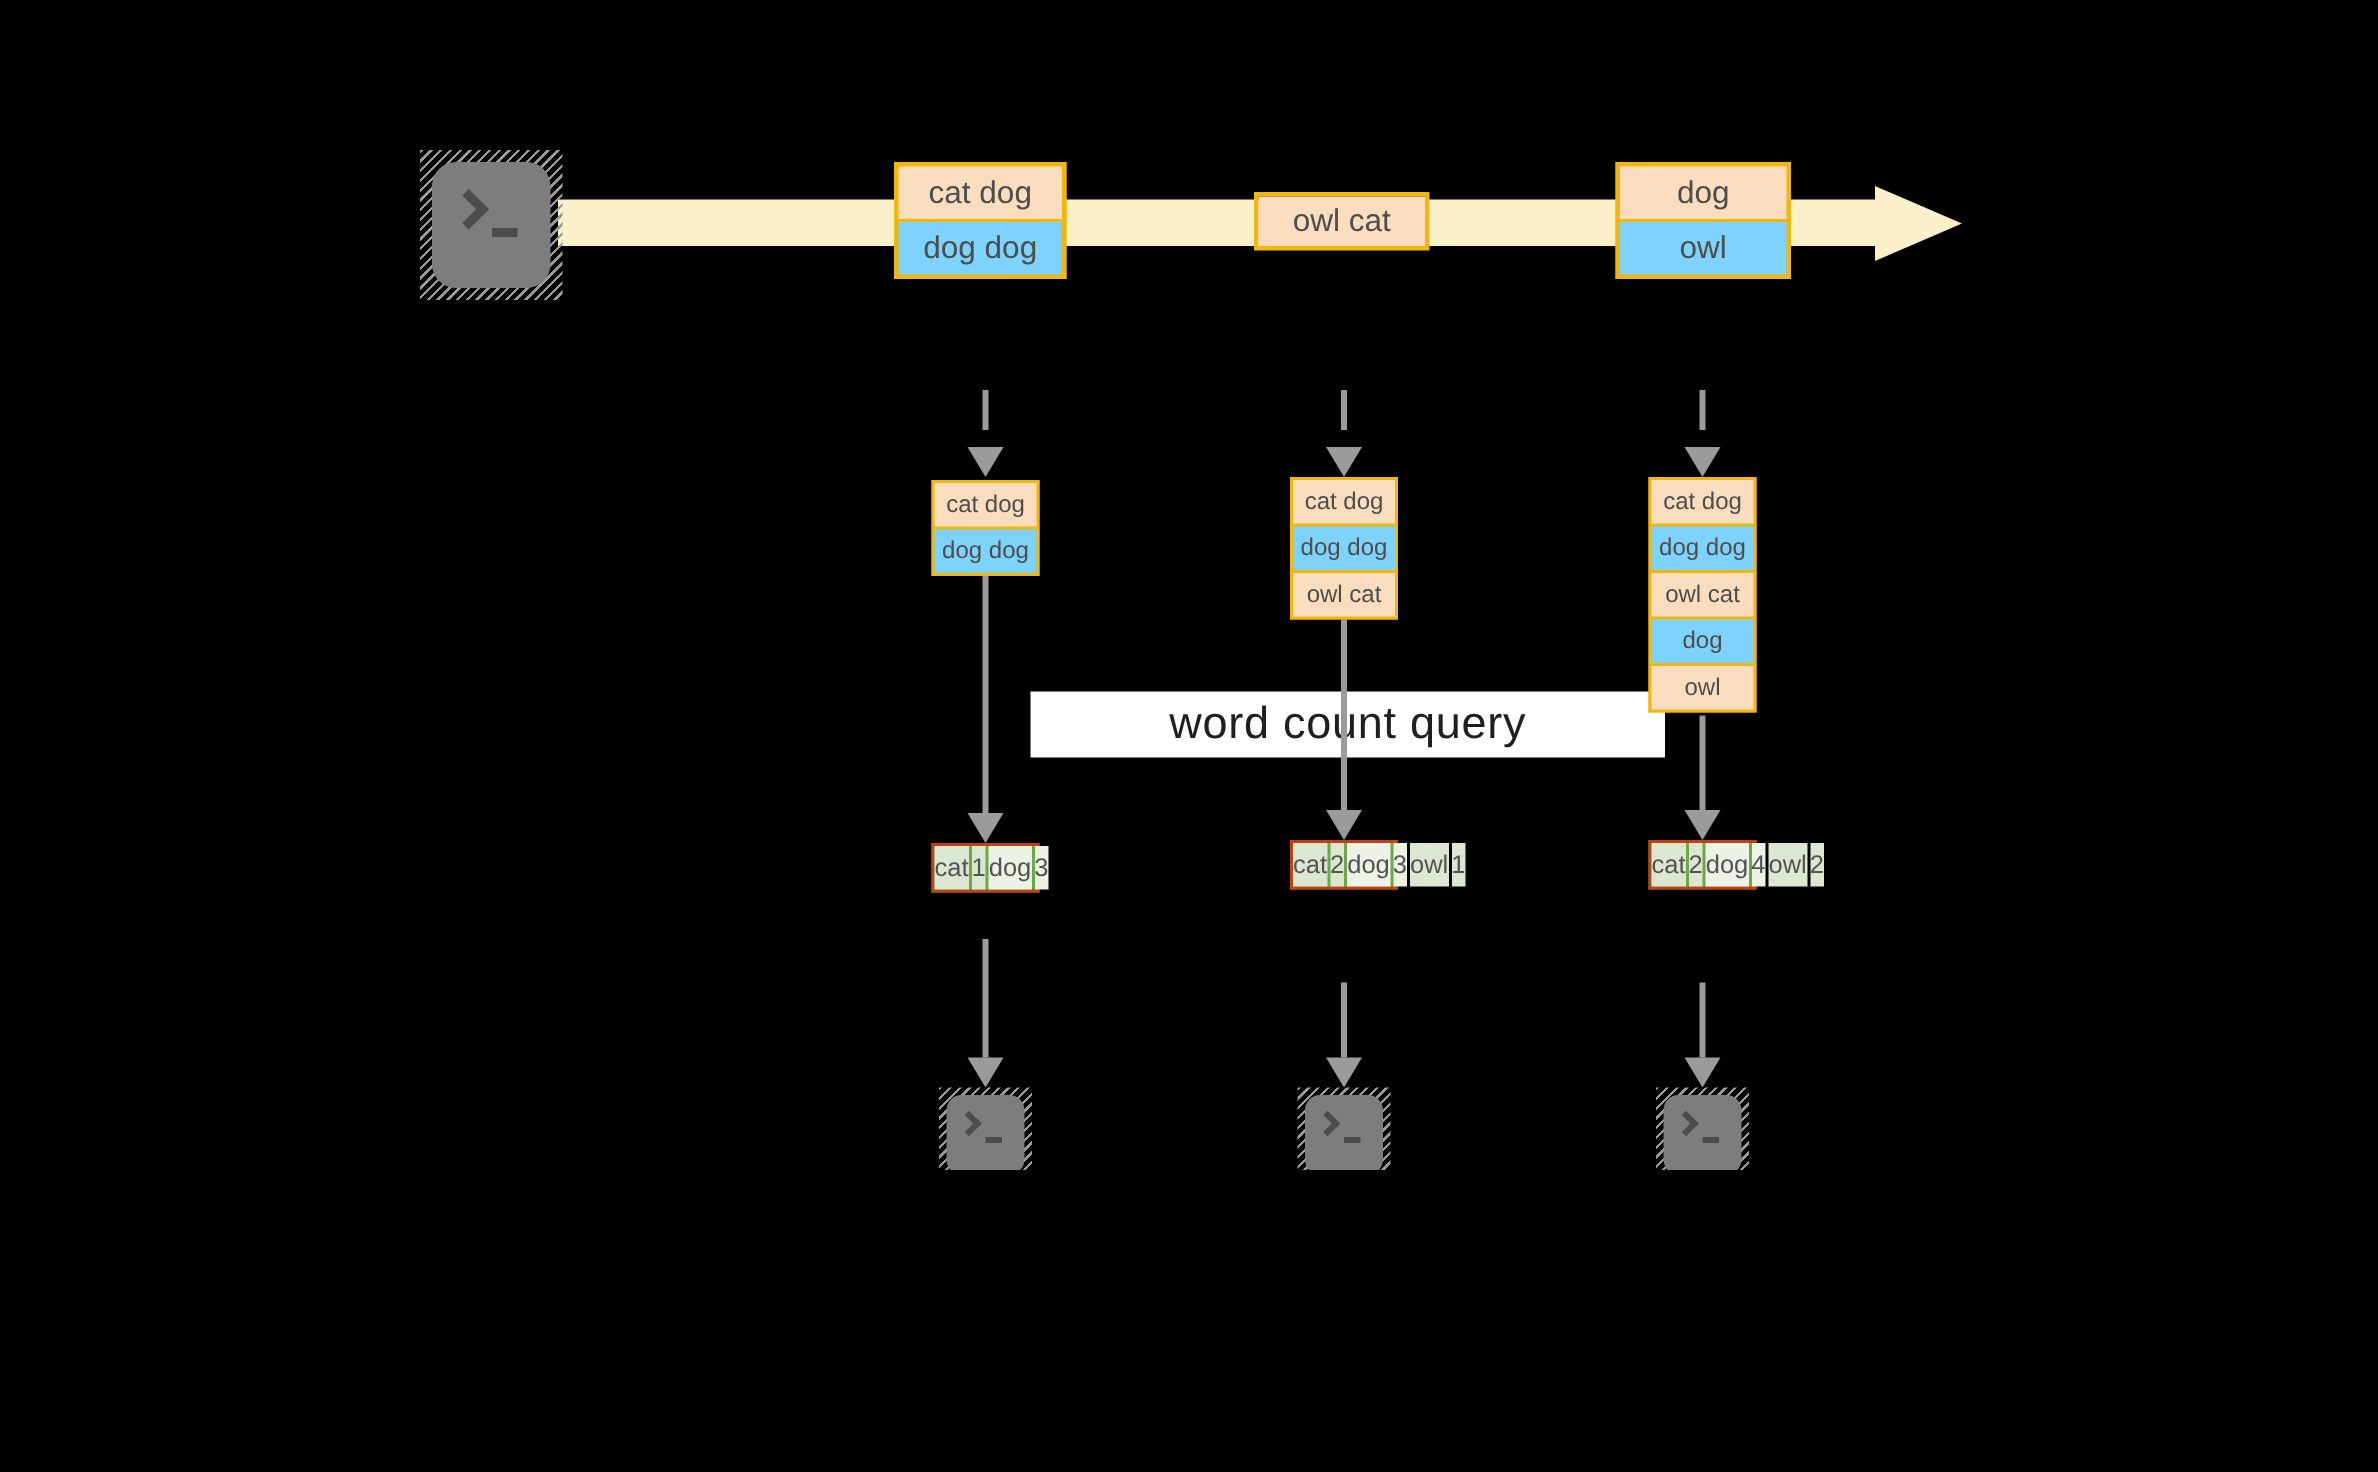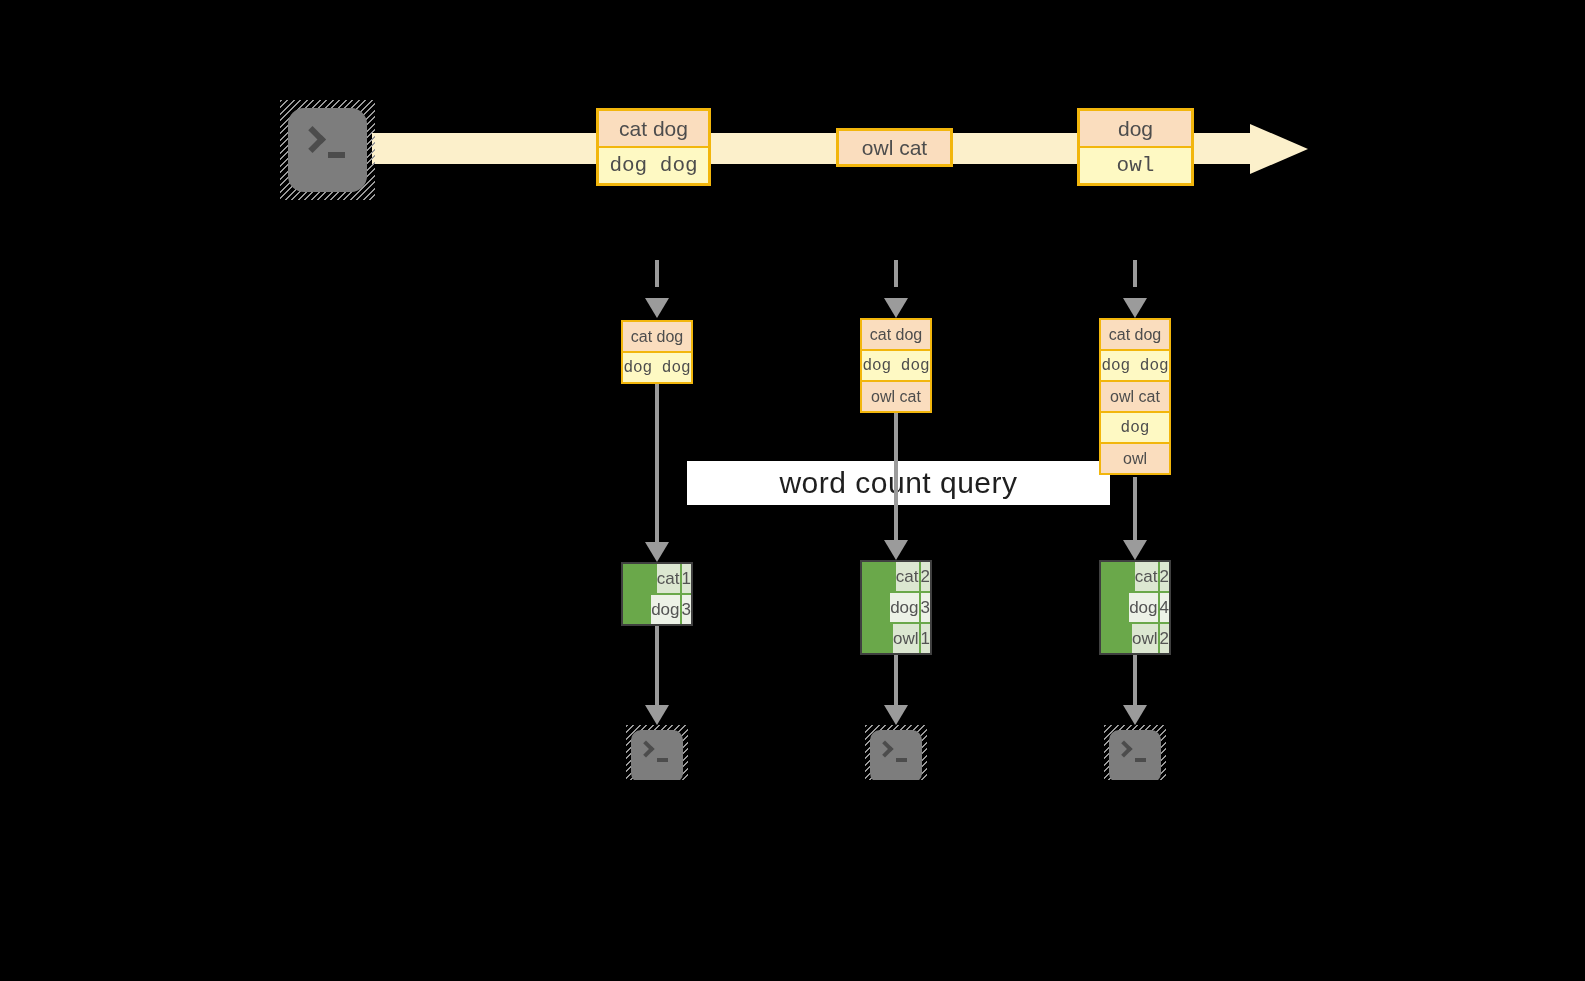--- a/index.html
+++ b/index.html
@@ -32,31 +32,31 @@
     border-top:25px solid transparent;border-bottom:25px solid transparent;
     border-left:58px solid #FCF0CB;}
 
   
   .event-box{position:absolute;z-index:2;border:3px solid #F2B60C;background:#F2B60C;
     display:flex;flex-direction:column;gap:2px;}
   .event-row{height:35px;display:flex;align-items:center;justify-content:center;
     font-size:21px;color:#4d4d4d;}
   .event-row.single{height:33px;}
   .cell-dark{background:#FADDBE;}
-  .cell-light{background:#fef9c3;font-family:Liberation Mono, monospace;}
+  .cell-light{background:#7dd3fc;}
 
   
   .state-box{position:absolute;z-index:3;width:68px;border:2px solid #F2B60C;
     background:#F2B60C;display:flex;flex-direction:column;gap:2px;}
   .state-row{height:29px;display:flex;align-items:center;justify-content:center;
     font-size:16px;color:#4d4d4d;}
 
   
-  .count-table{position:absolute;z-index:3;width:68px;border:2px solid #404040;
-    background:#6AA84A;display:flex;flex-direction:column;gap:2px;align-items:flex-end;}
+  .count-table{position:absolute;z-index:3;width:68px;border:2px solid #c2410c;
+    background:#6AA84A;display:flex;flex-direction:row;gap:2px;}
   .count-row{height:29px;display:flex;gap:2px;}
   .word-cell{flex:1.72;display:flex;align-items:center;justify-content:center;
     font-size:17px;color:#535353;}
   .num-cell{flex:1;display:flex;align-items:center;justify-content:center;
     font-size:17px;color:#535353;}
   .row-dark .word-cell,.row-dark .num-cell{background:#DCE7D1;}
   .row-light .word-cell,.row-light .num-cell{background:#EDF2E7;}
 
   
   .dash-line{position:absolute;width:4px;z-index:2;

